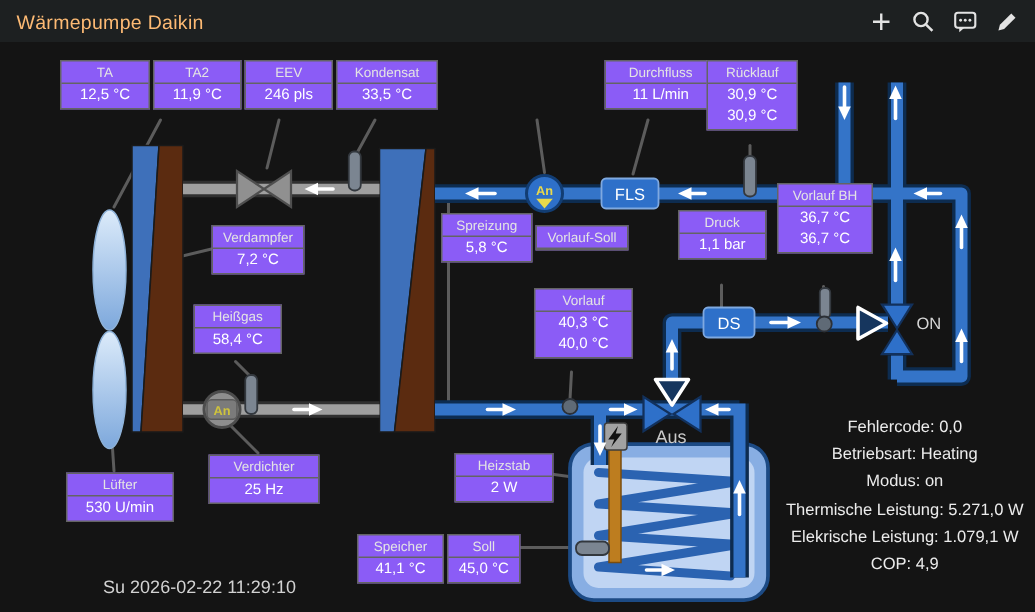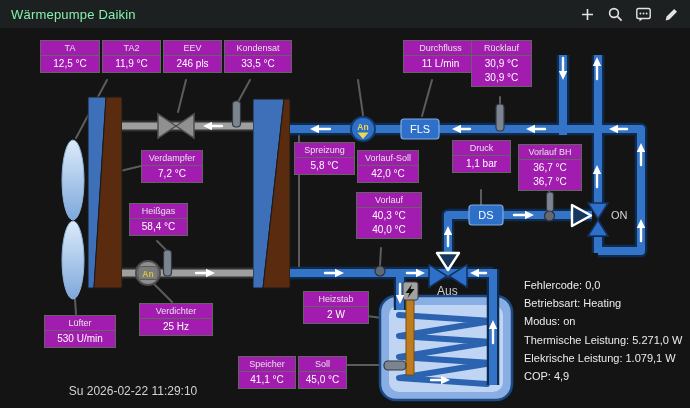--- a/index.html
+++ b/index.html
@@ -1,33 +1,33 @@
 <!DOCTYPE html>
 <html><head>
 <meta charset="utf-8">
 <style>
   html,body{margin:0;padding:0;background:#0d0d0d;}
   #app{position:relative;width:690px;height:408px;overflow:hidden;background:#141414;
        font-family:"Liberation Sans",sans-serif;}
   
   #hdr{position:absolute;left:0;top:0;width:690px;height:28px;background:#1d2021;
        display:flex;align-items:center;z-index:5;}
-  #hdr .title{color:#86efac;font-size:13px;margin-left:11px;letter-spacing:.2px;}
+  #hdr .title{color:#fdba74;font-size:13px;margin-left:11px;letter-spacing:.2px;}
   #hdr .hicons{margin-left:auto;display:flex;align-items:center;gap:11px;margin-right:10px;}
   #hdr .hicon{width:17px;height:17px;display:block;cursor:pointer;}
   
   #diagram{position:absolute;left:0;top:0;z-index:1;}
   svg text{font-family:"Liberation Sans",sans-serif;}
   
-  .ebox{position:absolute;background:#a21caf;border:1px solid #646464;text-align:center;z-index:2;}
+  .ebox{position:absolute;background:#8b5cf6;border:1px solid #646464;text-align:center;z-index:2;}
   .ebox-label{font-size:9px;color:#e4e4e4;padding:2px 4px 2px;border-bottom:1px solid #646464;white-space:nowrap;}
   .ebox-value{font-size:10px;color:#ffffff;padding:2px 4px 3px;white-space:nowrap;}
   .ebox-value.v2{padding-top:0;}
   
-  #info{position:absolute;left:524px;top:276px;z-index:2;color:#ececec;font-size:11px;line-height:18.2px;white-space:nowrap;}
+  #info{position:absolute;left:524px;top:276px;z-index:2;color:#ececec;font-size:11px;line-height:18.2px;white-space:nowrap;text-align:center;}
   
   #ts{position:absolute;left:58px;top:384px;width:150px;text-align:center;color:#d2d2d2;font-size:12px;z-index:2;}
 </style>
 </head>
 <body>
 
 <div id="app">
 
   <div id="hdr">
     <span class="title">Wärmepumpe Daikin</span>
@@ -241,45 +241,44 @@
   <div class="ebox" style="left:129px;top:203px;width:57px">
     <div class="ebox-label">Heißgas</div>
     <div class="ebox-value">58,4 °C</div>
   </div>
   <div class="ebox" style="left:294px;top:142px;width:59px">
     <div class="ebox-label">Spreizung</div>
     <div class="ebox-value">5,8 °C</div>
   </div>
   <div class="ebox" style="left:357px;top:150px;width:60px">
     <div class="ebox-label">Vorlauf-Soll</div>
-    <div class="ebox-value">42,0 °C</div>
   </div>
   <div class="ebox" style="left:356px;top:192px;width:64px">
     <div class="ebox-label">Vorlauf</div>
     <div class="ebox-value">40,3 °C</div>
     <div class="ebox-value v2">40,0 °C</div>
   </div>
   <div class="ebox" style="left:452px;top:140px;width:57px">
     <div class="ebox-label">Druck</div>
     <div class="ebox-value">1,1 bar</div>
   </div>
-  <div class="ebox" style="left:518px;top:144px;width:62px">
+  <div class="ebox" style="left:518px;top:122px;width:62px">
     <div class="ebox-label">Vorlauf BH</div>
     <div class="ebox-value">36,7 °C</div>
     <div class="ebox-value v2">36,7 °C</div>
   </div>
   <div class="ebox" style="left:44px;top:315px;width:70px">
     <div class="ebox-label">Lüfter</div>
     <div class="ebox-value">530 U/min</div>
   </div>
   <div class="ebox" style="left:139px;top:303px;width:72px">
     <div class="ebox-label">Verdichter</div>
     <div class="ebox-value">25 Hz</div>
   </div>
-  <div class="ebox" style="left:303px;top:291px;width:64px">
+  <div class="ebox" style="left:303px;top:302px;width:64px">
     <div class="ebox-label">Heizstab</div>
     <div class="ebox-value">2 W</div>
   </div>
   <div class="ebox" style="left:238px;top:356px;width:56px">
     <div class="ebox-label">Speicher</div>
     <div class="ebox-value">41,1 °C</div>
   </div>
   <div class="ebox" style="left:298px;top:356px;width:47px">
     <div class="ebox-label">Soll</div>
     <div class="ebox-value">45,0 °C</div>

